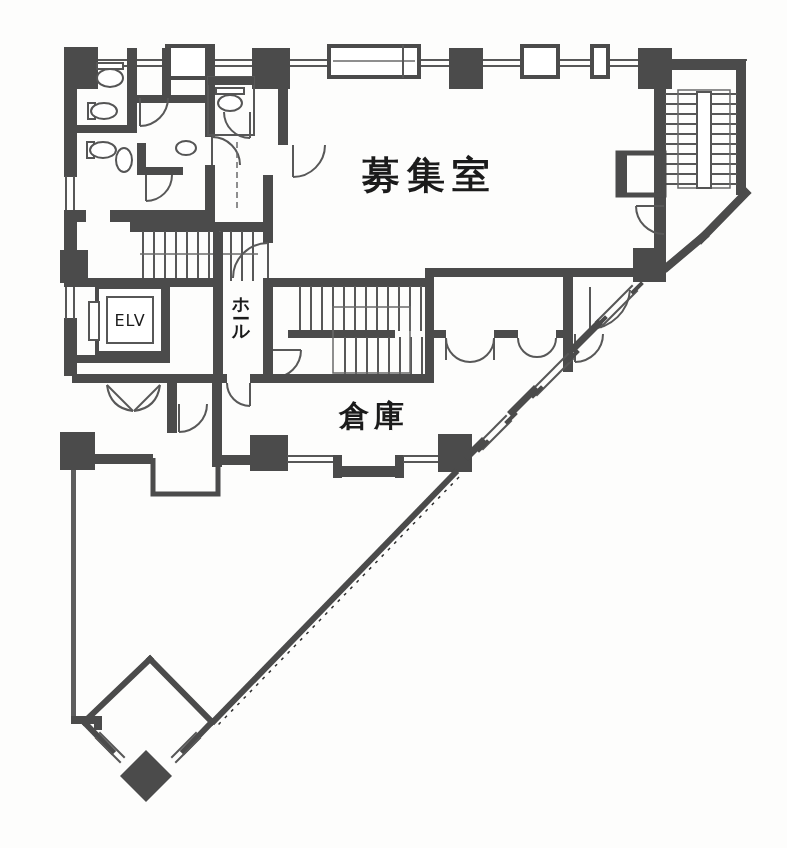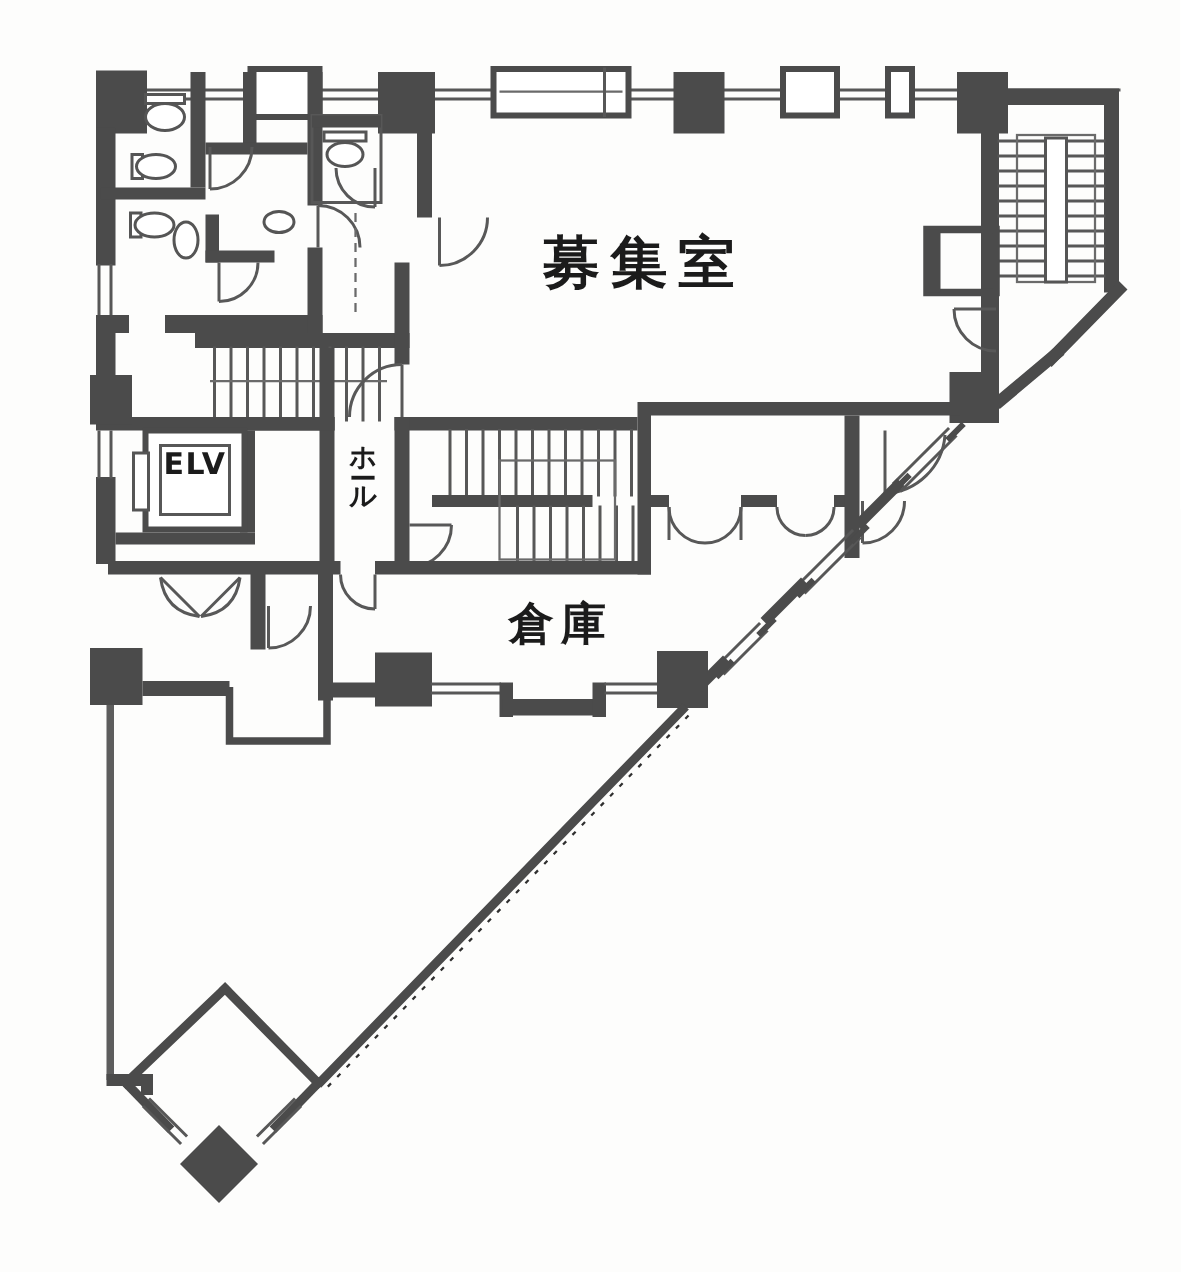--- a/index.html
+++ b/index.html
@@ -23,21 +23,21 @@
   .thick7{stroke:#4b4b4b;stroke-width:7px;fill:none;stroke-linecap:square;}
   .thick8{stroke:#4b4b4b;stroke-width:8px;fill:none;stroke-linecap:square;}
   .cap{stroke:#4b4b4b;stroke-width:4px;fill:none;stroke-linecap:square;}
   .outline5{stroke:#4b4b4b;stroke-width:5px;fill:none;}
   .dash{stroke:#6a6a6a;stroke-width:1.5px;stroke-dasharray:6 4;fill:none;}
   .tex{stroke:#2f2f2f;stroke-width:1.5px;stroke-dasharray:3 6;fill:none;}
 
   .lbl{position:absolute;color:#1b1b1b;white-space:nowrap;}
   .lbl-main{left:362px;top:150px;font-size:38px;font-weight:600;letter-spacing:7px;}
   .lbl-storage{left:339px;top:396px;font-size:30px;font-weight:600;letter-spacing:5px;}
-  .lbl-elv{left:97px;top:276px;width:66px;height:66px;display:flex;align-items:center;justify-content:center;font-size:20px;font-weight:700;letter-spacing:1px;}
+  .lbl-elv{left:97px;top:287px;width:66px;height:66px;display:flex;align-items:center;justify-content:center;font-size:16px;font-weight:400;letter-spacing:1px;}
   .lbl-hall{left:229px;top:285px;font-size:18px;font-weight:600;writing-mode:vertical-rl;text-orientation:upright;letter-spacing:3px;}
 </style>
 </head>
 <body>
 
 <div class="plan">
 
 <svg width="787" height="848" viewBox="0 0 787 848">
 
   <g>

